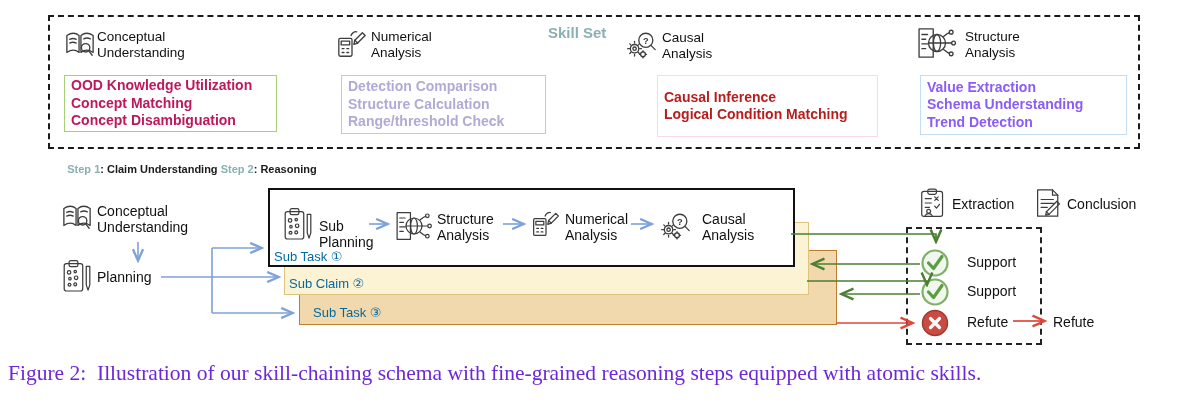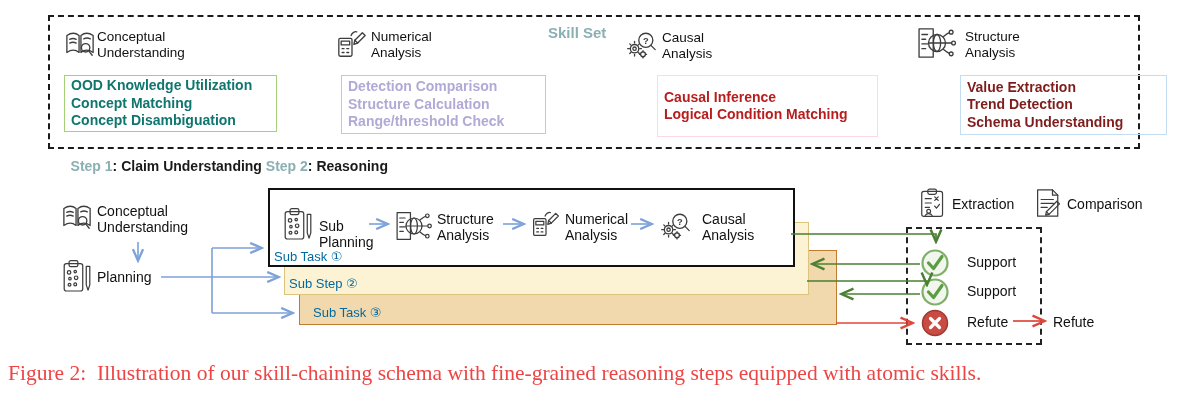--- a/index.html
+++ b/index.html
@@ -9,43 +9,43 @@
   .icon{position:absolute;}
   .icon svg{display:block;}
   svg.lineart *{stroke:#3d3d3d;stroke-width:1.4;fill:none;stroke-linecap:round;stroke-linejoin:round;}
   svg.lineart text{stroke:none;fill:#3d3d3d;}
 
   
   #skillset-box{left:48px;top:15px;width:1088px;height:130px;border:2px dashed #1a1a1a;}
   .skill-title{font-size:13.5px;line-height:15.5px;color:#111;}
   .skill-items{font-weight:bold;font-size:14px;line-height:17.5px;padding:0 6px;
                display:flex;flex-direction:column;justify-content:center;border:1.5px solid;}
-  .c-green{color:#0f766e;border-color:#a6cf78;padding-left:6px;}
+  .c-green{color:#be185d;border-color:#a6cf78;padding-left:6px;}
   .c-purple{color:#b2a9d6;border-color:#c9c2e2;}
   .c-pink{color:#b91c1c;border-color:#fbd9e6;margin-left:27px;}
-  .c-blue{color:#7f1d1d;border-color:#c3ddf2;margin-left:40px;}
+  .c-blue{color:#8b5cf6;border-color:#c3ddf2;}
   #skillset-title{left:548px;top:24px;font-weight:bold;font-size:15px;color:#8ab0b4;}
 
   
-  .steps{top:142px;font-weight:bold;font-size:14px;white-space:pre;}
+  .steps{top:151px;font-weight:bold;font-size:11px;white-space:pre;}
   .teal{color:#8ab0b4;}
 
   
   .flow-label{font-size:14px;line-height:16px;color:#111;}
   #subtask3-box{left:299px;top:250px;width:536px;height:73px;background:#f2d9ad;border:1.6px solid #bf7b2e;z-index:1;}
   #subtask2-box{left:284px;top:222px;width:523px;height:71px;background:#fbf3d3;border:1.4px solid #dcc37e;z-index:2;}
   #subtask1-box{left:268px;top:188px;width:523px;height:75px;background:#fff;border:2.5px solid #111;z-index:3;}
   .subtask-label{position:absolute;font-size:13px;color:#0369a1;}
   #verify-box{left:906px;top:227px;width:132px;height:114px;border:2px dashed #222;z-index:5;}
   .verdict{z-index:15;}
   #overlay{position:absolute;left:0;top:0;z-index:20;pointer-events:none;}
 
   
   #caption{left:8px;top:361px;width:1188px;font-family:"Liberation Serif","DejaVu Serif",serif;
-           font-size:21.5px;color:#ef4444;white-space:pre-wrap;}
+           font-size:21.5px;color:#6d28d9;white-space:pre-wrap;}
 </style>
 </head>
 <body>
 
 <div id="stage">
 
   <div id="skillset-box" class="abs"></div>
   <div id="skillset-title" class="abs">Skill Set</div>
 
   <span class="icon" style="left:64px;top:29px">
@@ -120,22 +120,22 @@
         <circle cx="36" cy="29.5" r="2"></circle>
       <path d="M28,11 C31,8.5 32.5,7.5 34,7 M30,18 H36.5 M28,25 C31,27.5 32.5,28.5 34,29"></path>
     </svg>
     </span>
   <div class="abs skill-title" style="left:965px;top:29px">
     <div>Structure</div>
     <div>Analysis</div>
   </div>
   <div class="abs skill-items c-blue" style="left:920px;top:75px;width:193px;height:58px">
     <div>Value Extraction</div>
+    <div>Schema Understanding</div>
     <div>Trend Detection</div>
-    <div>Schema Understanding</div>
   </div>
 
   <div class="abs steps" style="left:55px">
     <span class="teal">Step 1</span><span>: Claim Understanding</span><span> </span><span class="teal">Step 2</span><span>: Reasoning</span>
   </div>
 
   <span class="icon" style="left:61px;top:202px">
     <svg class="lineart" width="32" height="30" viewBox="0 0 34 32">
       <path d="M3,7 C8,3.5 13,4.5 16,7 V25 C13,22.5 8,21.5 3,25 Z"></path>
       <path d="M31,7 C26,3.5 21,4.5 18,7 V25 C21,22.5 26,21.5 31,25 Z"></path>
@@ -161,21 +161,21 @@
         <circle cx="15" cy="28.5" r="1.6"></circle>
       <path d="M27.5,8 h4 M27.5,8 V29 L29.5,35 L31.5,29 V8"></path>
     </svg>
     </span>
   <div class="abs flow-label" style="left:97px;top:269px">Planning</div>
 
   <div id="subtask3-box" class="abs">
     <span class="subtask-label" style="left:13px;bottom:4px">Sub Task ③</span>
   </div>
   <div id="subtask2-box" class="abs">
-    <span class="subtask-label" style="left:4px;bottom:3px">Sub Step ②</span>
+    <span class="subtask-label" style="left:4px;bottom:3px">Sub Claim ②</span>
   </div>
   <div id="subtask1-box" class="abs">
     <span class="subtask-label" style="left:4px;bottom:1px">Sub Task ①</span>
 
     <span class="icon" style="left:13px;top:17px">
       <svg class="lineart" width="30" height="34" viewBox="0 0 34 38">
         <rect x="2.5" y="5" width="21" height="31" rx="2.5"></rect>
         <rect x="8" y="1.5" width="10" height="7" rx="2"></rect>
         <circle cx="8" cy="15" r="2"></circle>
           <circle cx="15" cy="14" r="1.4"></circle>
@@ -257,21 +257,21 @@
 
   <span class="icon" style="left:1035px;top:188px">
     <svg class="lineart" width="28" height="30" viewBox="0 0 32 34">
       <path d="M3,2 H20 L26,8 V32 H3 Z"></path>
         <path d="M20,2 V8 H26"></path>
       <path d="M7,13 H21 M7,17.5 H21 M7,22 H14"></path>
       <path d="M13,27 L25,15 L28,18 L16,30 Z"></path>
         <path d="M13,27 L12.2,30.8 L16,30"></path>
     </svg>
     </span>
-  <div class="abs flow-label" style="left:1067px;top:196px">Comparison</div>
+  <div class="abs flow-label" style="left:1067px;top:196px">Conclusion</div>
 
   <div id="verify-box" class="abs"></div>
 
   <span class="icon verdict" style="left:920px;top:248px">
     <svg width="30" height="30" viewBox="0 0 30 30">
       <circle cx="15" cy="15" r="12.5" fill="#f1f7ec" stroke="#7fb069" stroke-width="2.2"></circle>
       <path d="M8.5,15 L13.5,20.5 L22,8.5" stroke="#5d9c44" stroke-width="3.2" fill="none" stroke-linecap="round" stroke-linejoin="round"></path>
     </svg>
     </span>
   <span class="icon verdict" style="left:920px;top:277px">

